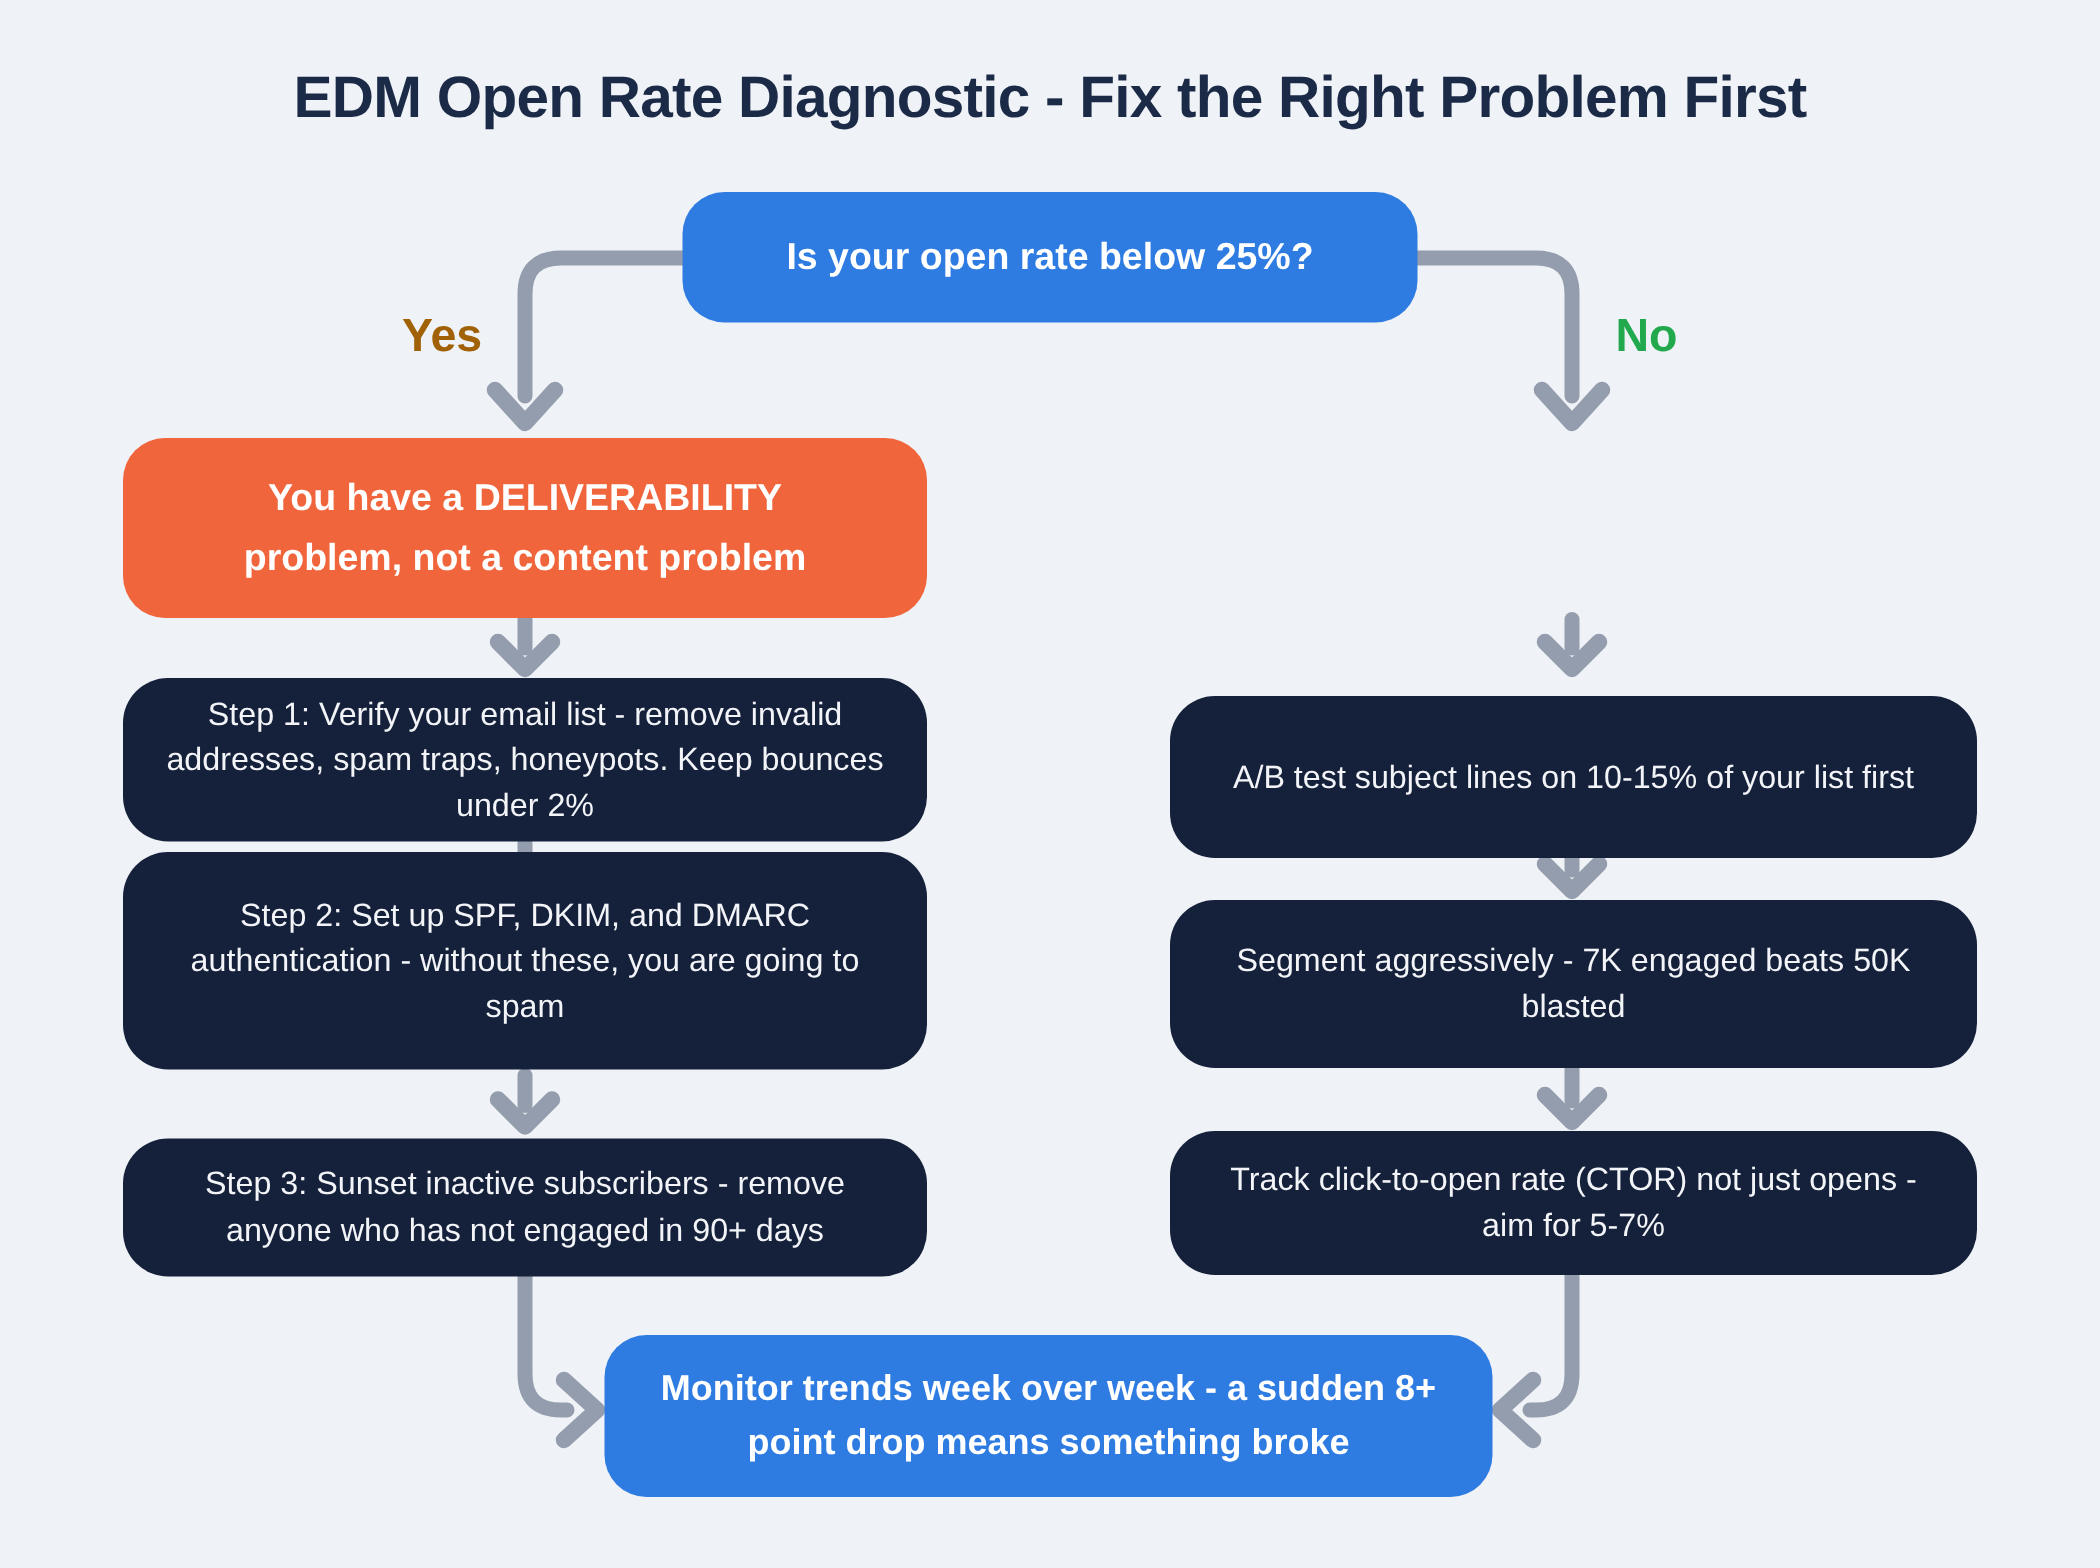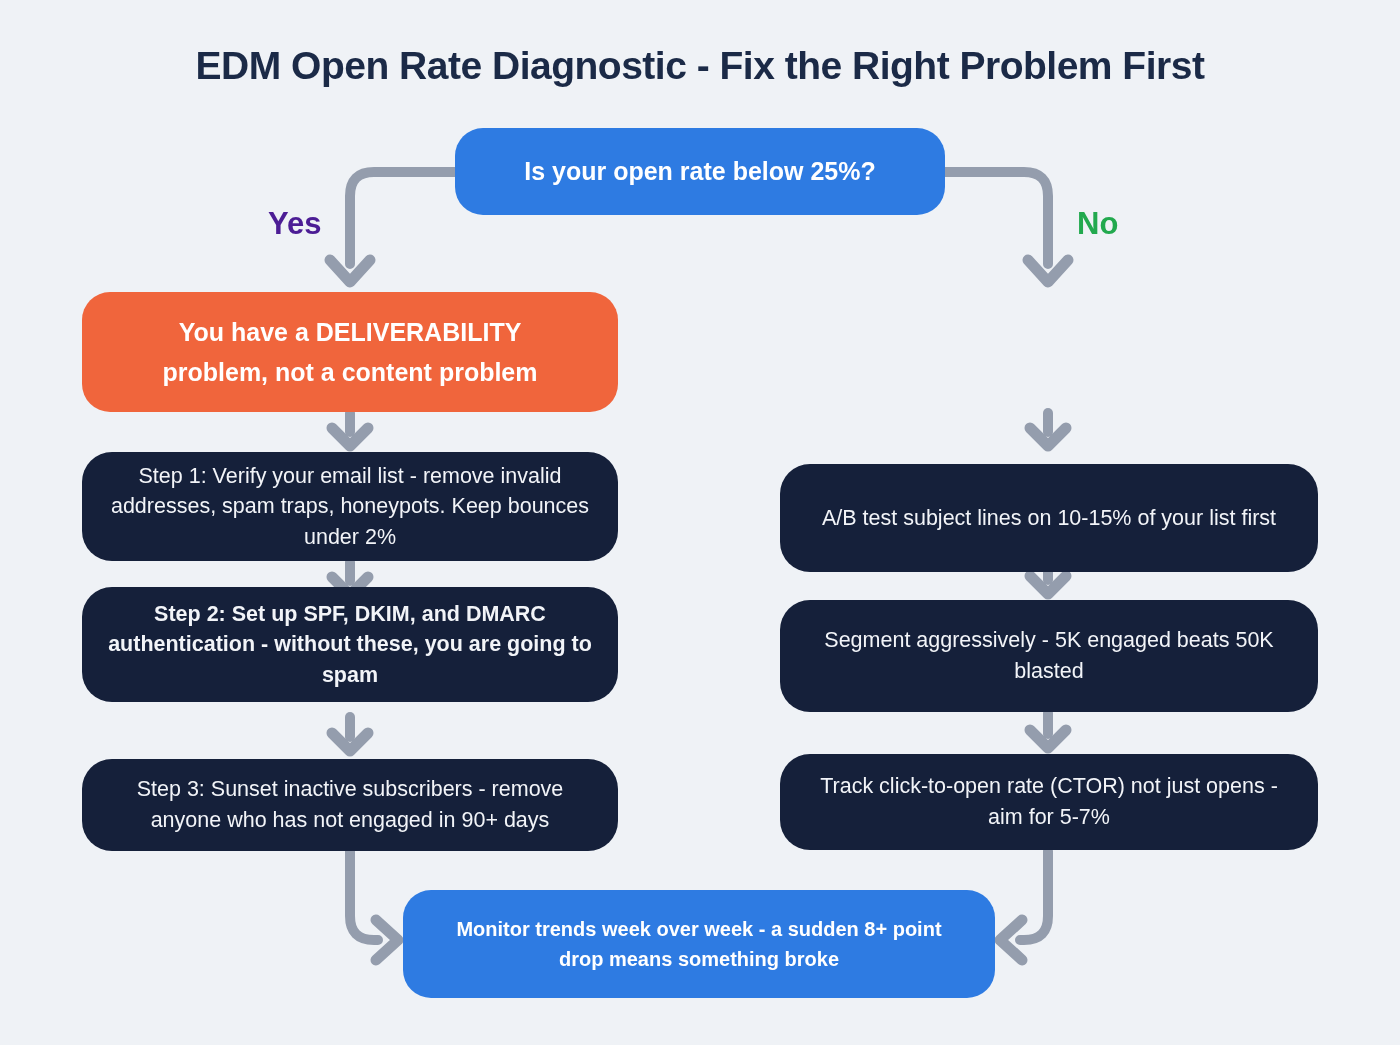--- a/index.html
+++ b/index.html
@@ -66,41 +66,41 @@
     border-radius: 30px;
     font-size: 21.5px;
     font-weight: 500;
     line-height: 1.42;
     color: #F2F4F8;
     padding: 15px 26px;
   }
   .col-left  { left: 82px;  width: 536px; }
   .col-right { left: 780px; width: 538px; }
   .row1-left  { top: 452px; height: 109px; }
-  .row2-left  { top: 587px; height: 115px; font-weight: bold; }
+  .row2-left  { top: 568px; height: 145px; }
   .row3-left  { top: 759px; height: 92px; }
   .row1-right { top: 452px; height: 108px; margin-top: 12px; }
   .row2-right { top: 600px; height: 112px; }
   .row3-right { top: 754px; height: 96px; }
   .node-footer {
     left: 403px; top: 890px;
     width: 592px; height: 108px;
     background: #2E7BE2;
     border-radius: 28px;
-    font-size: 20px;
+    font-size: 24px;
     font-weight: 700;
     line-height: 1.5;
     padding: 0 34px;
   }
   .branch-label {
     position: absolute;
     font-size: 31px;
     font-weight: 800;
   }
-  .label-yes { left: 268px; top: 206px; color: #4c1d95; }
+  .label-yes { left: 268px; top: 206px; color: #a16207; }
   .label-no  { left: 1077px; top: 206px; color: #22A94E; }
   .arrows {
     position: absolute;
     left: 0; top: 0;
     width: 1400px;
     height: 1045px;
     pointer-events: none;
   }
   .arrows path {
     fill: none;
@@ -171,18 +171,18 @@
   <div class="branch-label label-yes">Yes</div>
   <div class="branch-label label-no">No</div>
 
   <div class="node node-result node-result-yes">You have a DELIVERABILITY problem, not a content problem</div>
 
   <div class="node node-step col-left row1-left">Step 1: Verify your email list - remove invalid addresses, spam traps, honeypots. Keep bounces under 2%</div>
   <div class="node node-step col-left row2-left">Step 2: Set up SPF, DKIM, and DMARC authentication - without these, you are going to spam</div>
   <div class="node node-step col-left row3-left">Step 3: Sunset inactive subscribers - remove anyone who has not engaged in 90+ days</div>
 
   <div class="node node-step col-right row1-right">A/B test subject lines on 10-15% of your list first</div>
-  <div class="node node-step col-right row2-right">Segment aggressively - 5K engaged beats 50K blasted</div>
+  <div class="node node-step col-right row2-right">Segment aggressively - 7K engaged beats 50K blasted</div>
   <div class="node node-step col-right row3-right">Track click-to-open rate (CTOR) not just opens - aim for 5-7%</div>
 
   <div class="node node-footer">Monitor trends week over week - a sudden 8+ point drop means something broke</div>
 
 </div>
 
 </body></html>

